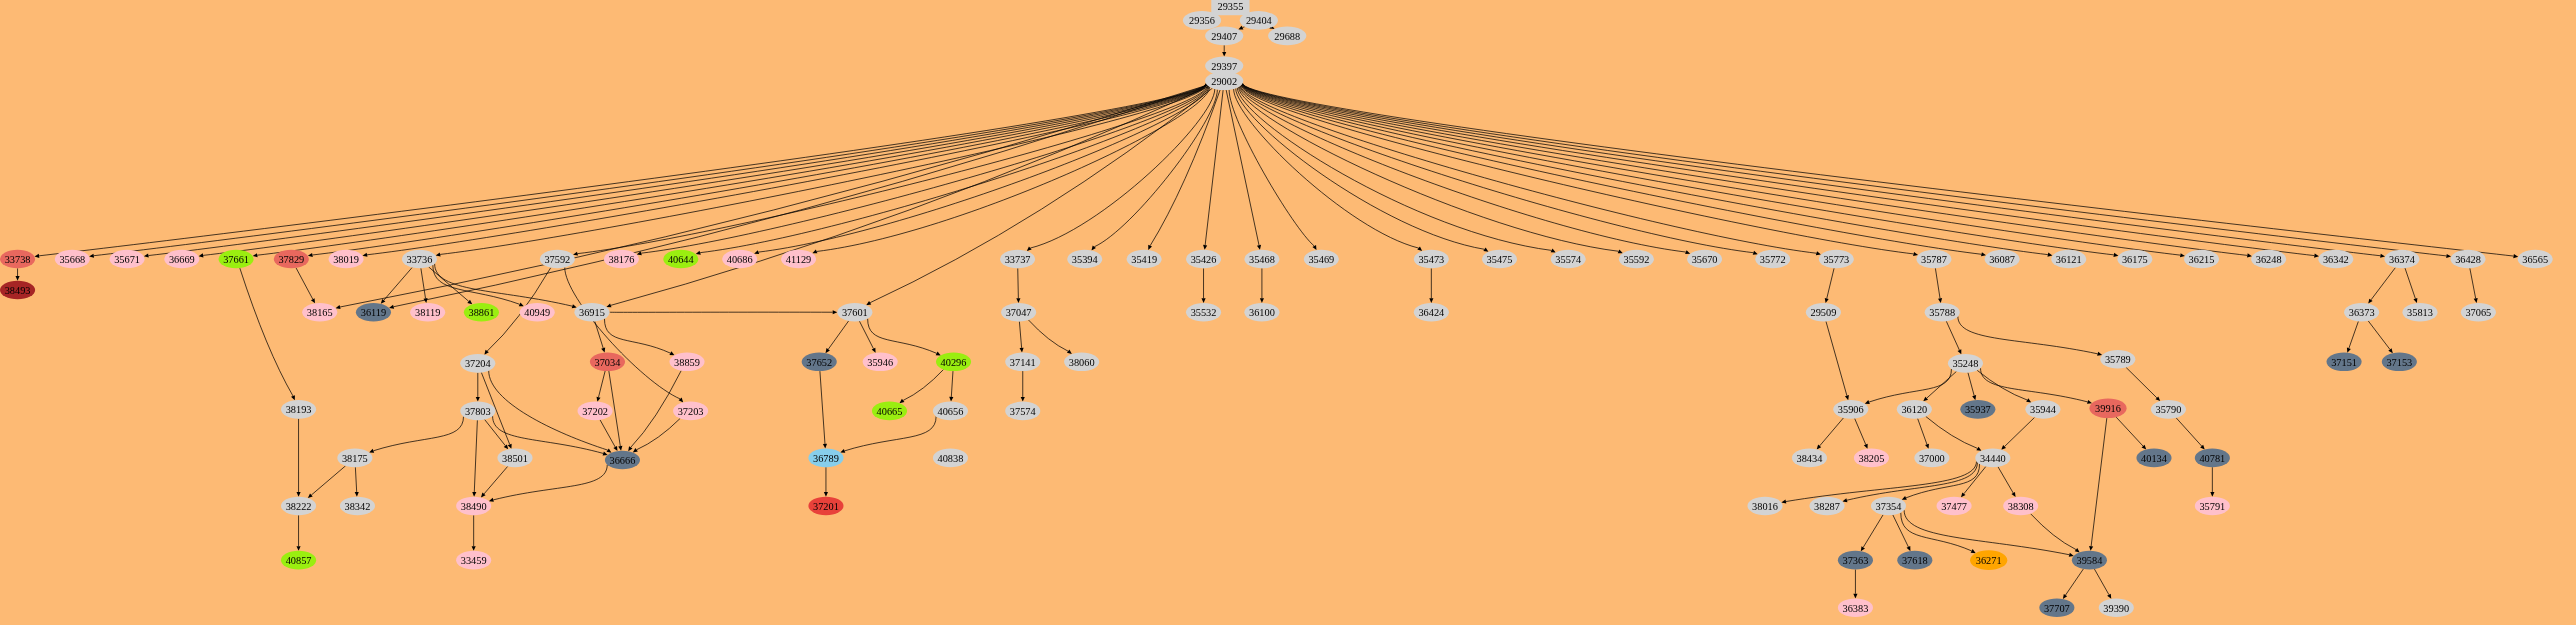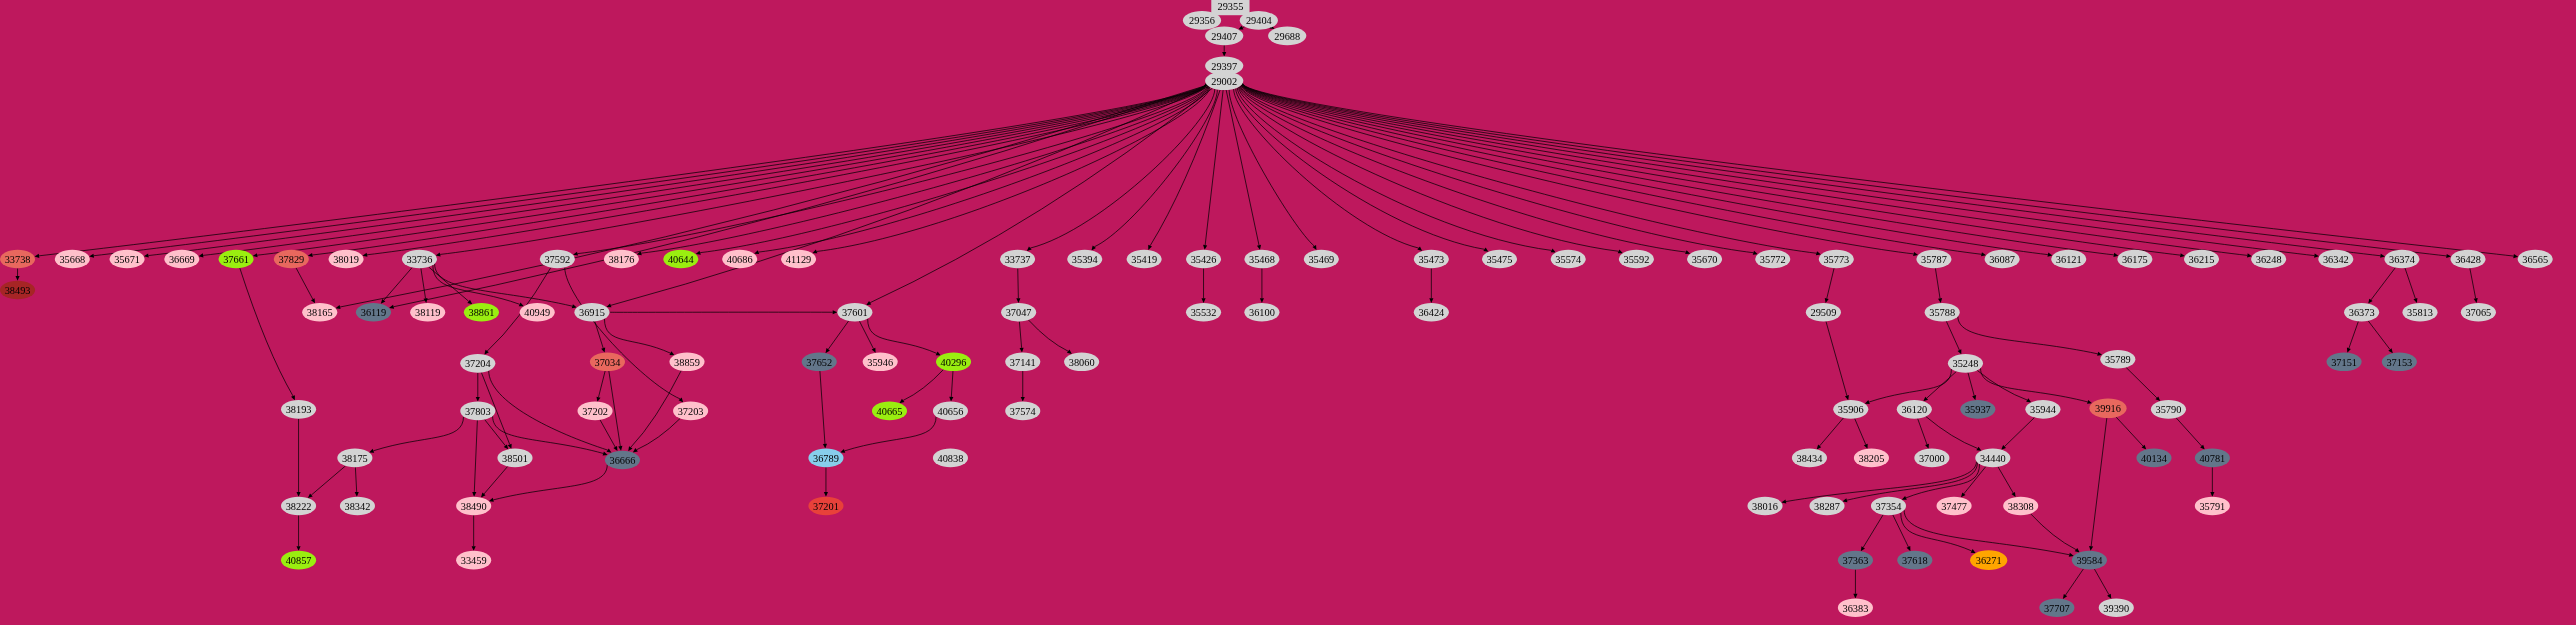--- a/index.html
+++ b/index.html
@@ -1,18 +1,18 @@
 <!DOCTYPE html>
 <html style="font-size:8.3px"><head>
 <meta charset="utf-8">
 <style>
   html,body{margin:0;padding:0;background:#ffffff;}
   body{width:2576px;height:626px;overflow:hidden;
        font-family:"Liberation Serif","DejaVu Serif",serif;}
-  #graph-root{position:relative;width:2576px;height:626px;background:#be185d;}
+  #graph-root{position:relative;width:2576px;height:626px;background:#fdba74;}
   svg#graph-svg{position:absolute;left:0;top:0;width:2576px;height:626px;display:block;}
   .node-label{font-family:"Liberation Serif","DejaVu Serif",serif;font-size:20px;
               fill:#000;text-anchor:middle;dominant-baseline:central;}
   .node-shape{stroke:none;}
   .edge-path{fill:none;stroke:#000000;stroke-width:1.4px;}
   .edge-head{fill:#000000;stroke:none;}
 </style>
 </head>
 <body>
 

